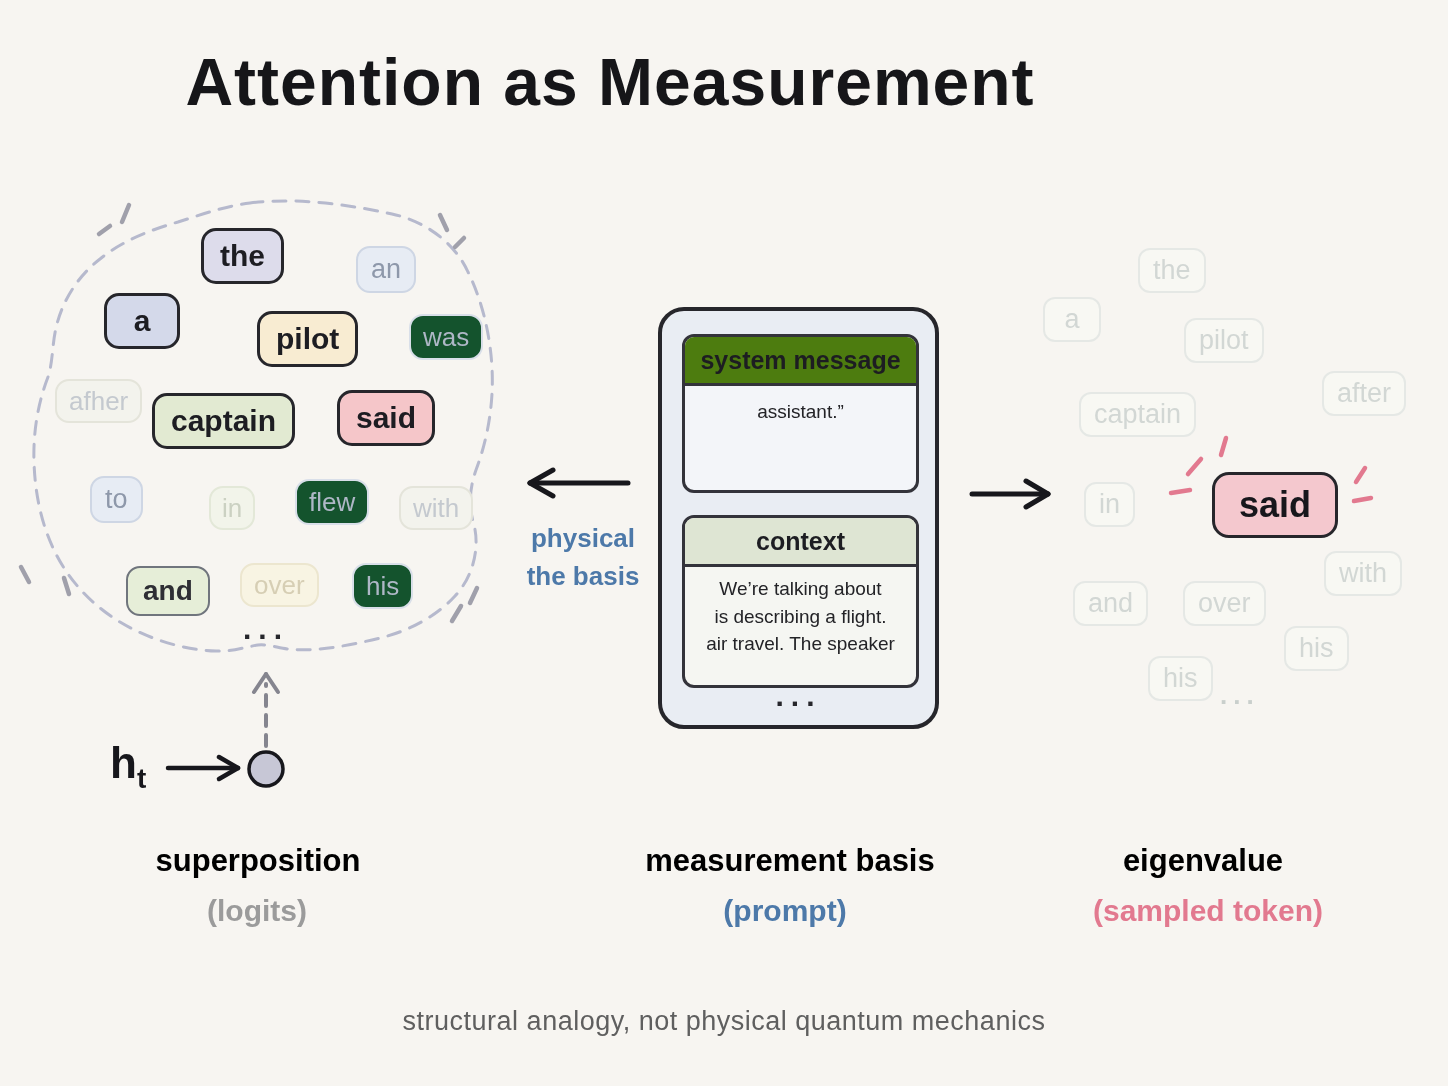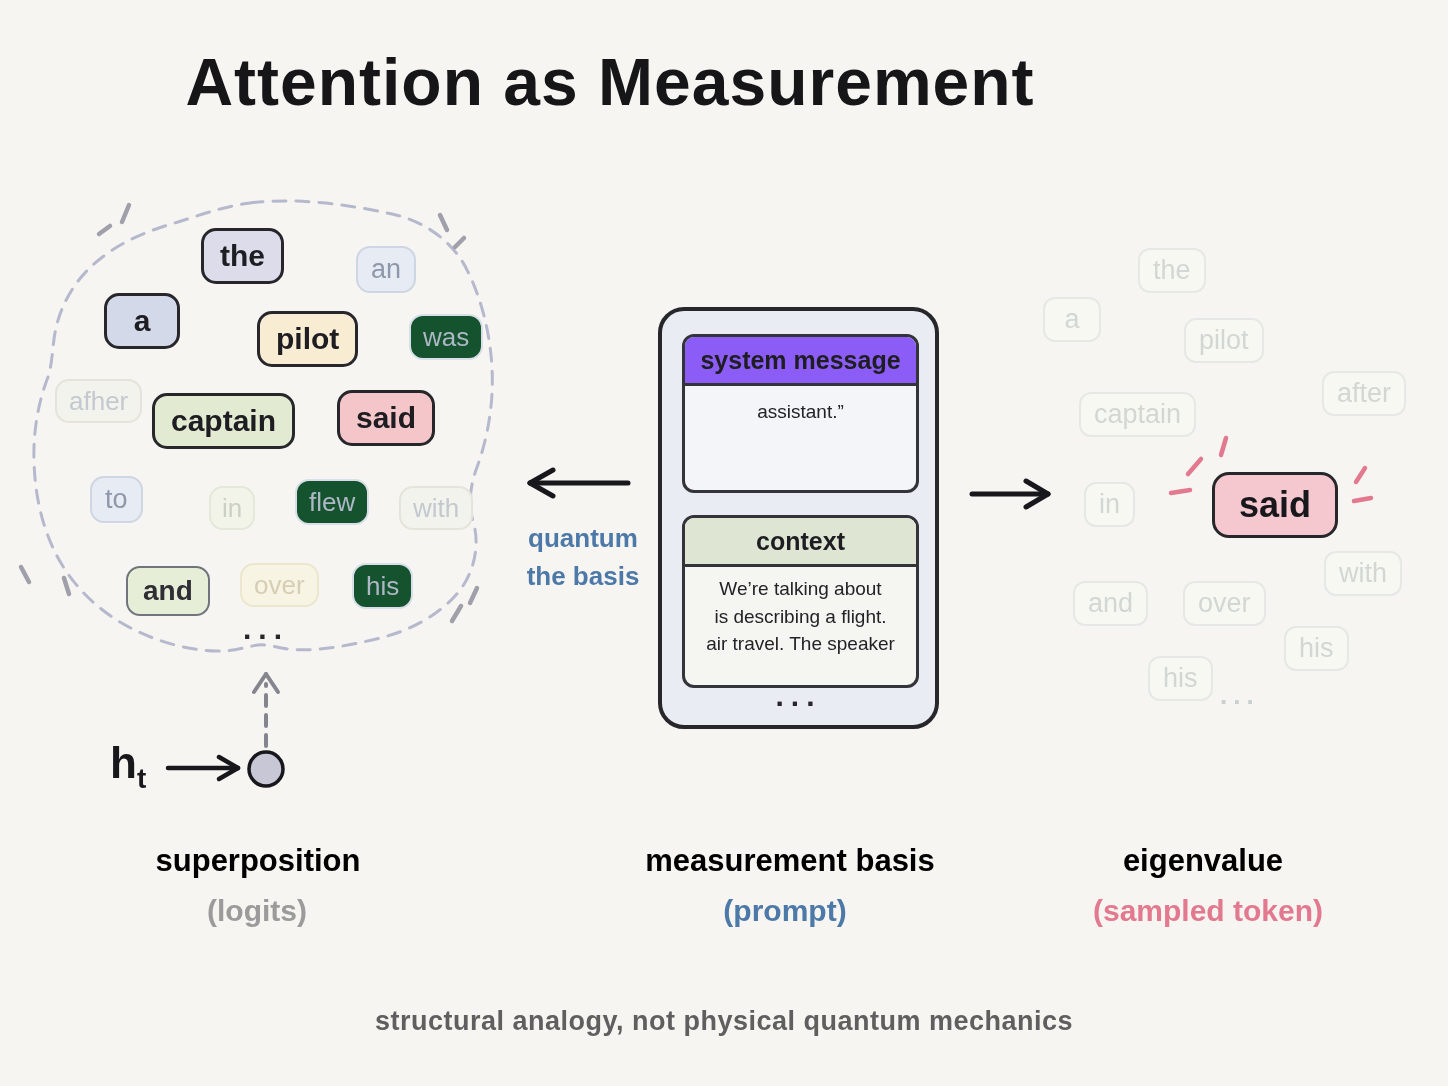--- a/index.html
+++ b/index.html
@@ -40,36 +40,36 @@
   
   .panel{
     position:absolute;left:658px;top:307px;width:281px;height:422px;z-index:2;box-sizing:border-box;
     background:#e9edf3;border:4.5px solid #26262b;border-radius:26px;
   }
   .card{position:absolute;left:20px;width:237px;box-sizing:border-box;border:3px solid #33333a;border-radius:12px;overflow:hidden;}
   .card-sys{top:23px;height:159px;background:#f3f5f9;}
   .card-ctx{top:204px;height:173px;background:#f5f6f2;}
   .card-header{box-sizing:border-box;text-align:center;font-size:25px;font-weight:600;color:#1d1d22;
     border-bottom:3px solid #33333a;padding:9px 0 8px 0;}
-  .hdr-sys{background:#8b5cf6;}
+  .hdr-sys{background:#4d7c0f;}
   .hdr-ctx{background:#dee5d3;}
   .card-body{text-align:center;font-size:19px;line-height:1.5;color:#232327;padding-top:12px;font-weight:500;}
   .card-ctx .card-body{padding-top:8px;line-height:1.45;text-align:center;}
   .panel-ellipsis{position:absolute;left:0;top:368px;width:100%;text-align:center;
     font-weight:700;letter-spacing:7px;font-size:30px;color:#26262b;}
   
   .defines{position:absolute;left:493px;top:520px;width:180px;z-index:2;text-align:center;
     color:#4d79a9;font-size:26px;font-weight:600;line-height:1.45;}
   .col-label{position:absolute;z-index:2;width:350px;text-align:center;font-size:31px;font-weight:700;color:#000000;}
   .col-sublabel{position:absolute;z-index:2;width:350px;text-align:center;font-size:30px;font-weight:600;}
   .sub-gray{color:#9b9b9b;}
   .sub-blue{color:#4d79a9;}
   .sub-pink{color:#e2798f;}
   .footer{position:absolute;left:0;top:1006px;width:1448px;text-align:center;z-index:2;
-    font-size:27px;font-weight:700;color:#5f5f5f;letter-spacing:0.5px;}
+    font-size:27px;font-weight:400;color:#5f5f5f;letter-spacing:0.5px;}
 </style>
 </head>
 <body>
 
 <div class="canvas">
 
   <svg class="overlay" width="1448" height="1086" viewBox="0 0 1448 1086">
 
     <path d="M 250 203
          C 300 197, 350 205, 392 214
@@ -170,21 +170,21 @@
       <div class="card-body">
         <div>We’re talking about</div>
         <div>is describing a flight.</div>
         <div>air travel. The speaker</div>
       </div>
     </div>
     <div class="panel-ellipsis">...</div>
   </div>
 
   <div class="defines">
-    <div>quantum</div>
+    <div>physical</div>
     <div>the basis</div>
   </div>
 
   <div class="token tk-right" style="left:1138px;top:248px;">the</div>
   <div class="token tk-right" style="left:1043px;top:297px;width:28px;">a</div>
   <div class="token tk-right" style="left:1184px;top:318px;">pilot</div>
   <div class="token tk-right" style="left:1322px;top:371px;">after</div>
   <div class="token tk-right" style="left:1079px;top:392px;">captain</div>
   <div class="token tk-right" style="left:1084px;top:482px;">in</div>
   <div class="token tk-right" style="left:1324px;top:551px;">with</div>

